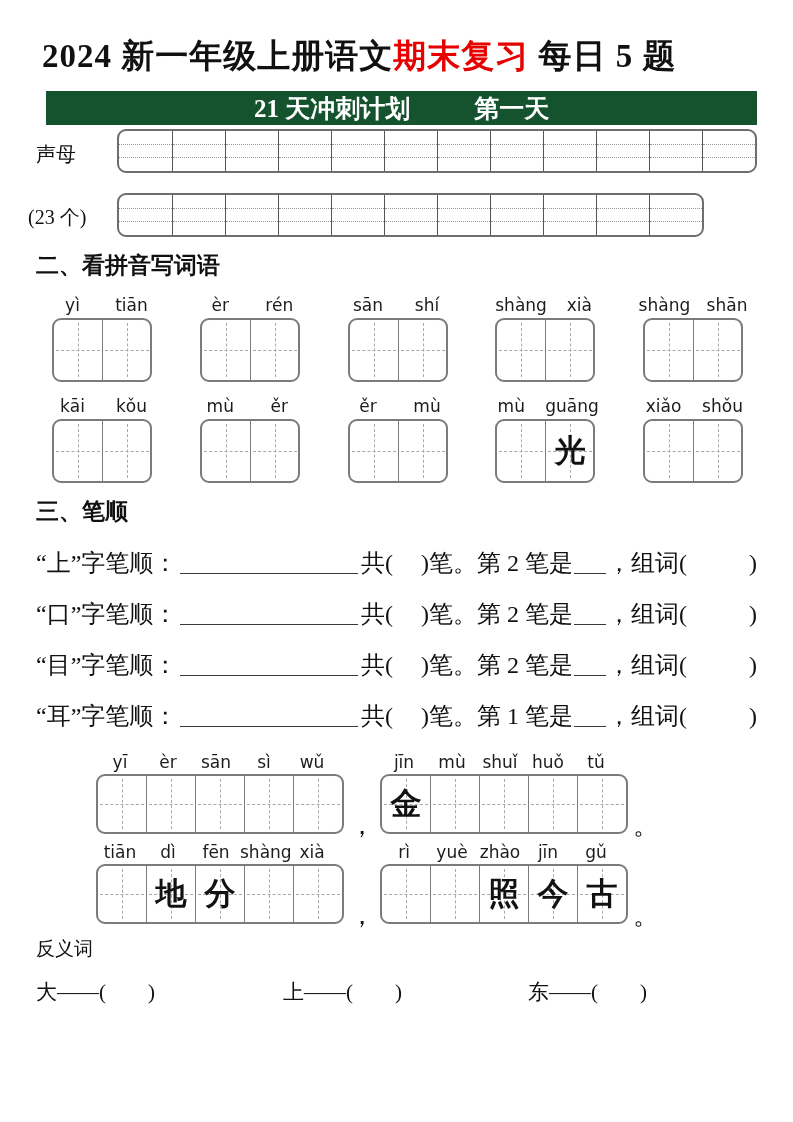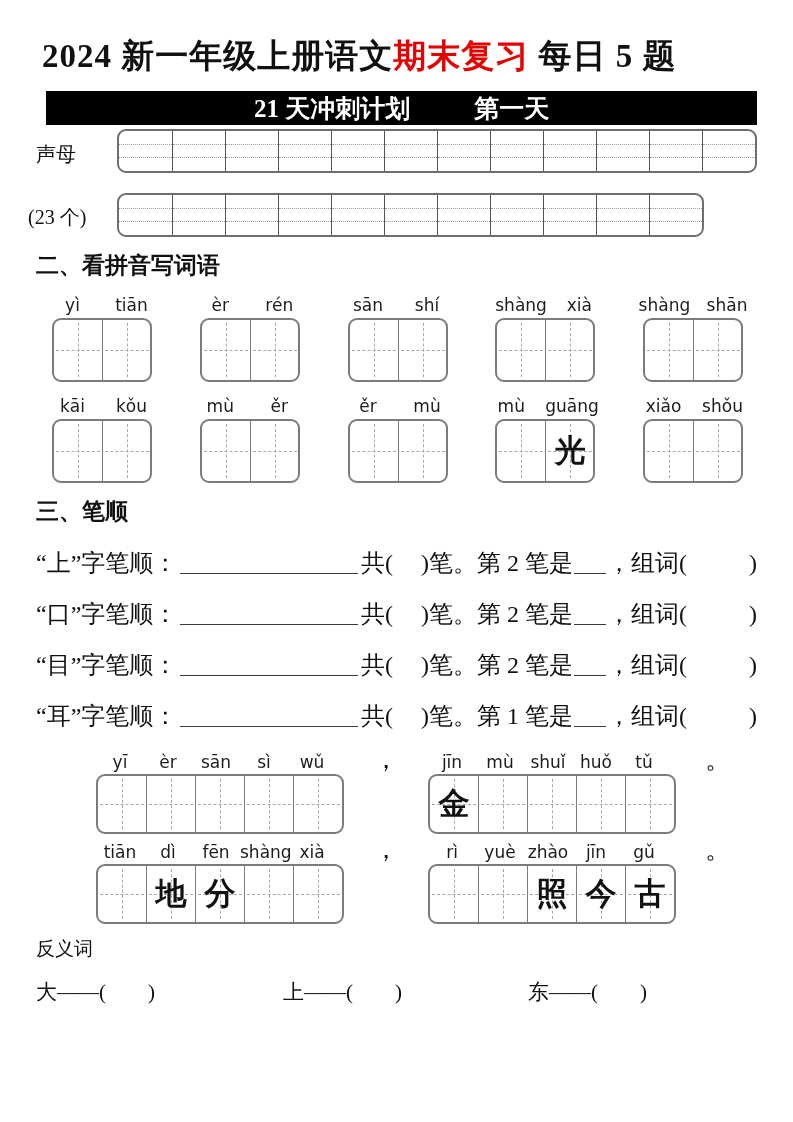--- a/index.html
+++ b/index.html
@@ -46,39 +46,39 @@
   .wbox .tcell{width:48px;}
 
   
   .stroke-line{display:flex;align-items:flex-end;font-size:24px;margin:21px 0;white-space:nowrap;line-height:1.25;}
   .sfill{flex:1;border-bottom:1.5px solid #3a3a3a;margin:0 3px 4px 3px;max-width:200px;}
   .sgap-a{width:28px;}
   .sshort{width:32px;border-bottom:1.5px solid #3a3a3a;margin:0 1px 4px 1px;}
   .sgap-b{width:62px;}
 
   
-  .fill-line{display:flex;margin:8px 0 2px 60px;gap:24px;}
+  .fill-line{display:flex;align-items:flex-end;margin:8px 0 2px 60px;}
   .plabels{display:flex;font-family:"DejaVu Sans", sans-serif;font-size:17px;color:#1c1c1c;margin-bottom:2px;}
   .plabels span{width:48px;text-align:center;white-space:nowrap;}
   .fgrid{display:flex;border:2px solid #7b7b7b;border-radius:9px;height:56px;width:max-content;overflow:hidden;}
   .fpunct{font-size:26px;margin:0 5px;line-height:0.6;}
 
   
   .review-sub{font-size:19px;margin-top:12px;}
   .anto-grid{display:grid;grid-template-columns:247px 245px 1fr;margin-top:16px;row-gap:28px;font-size:21px;}
   .agap{display:inline-block;width:42px;}
 </style>
 </head>
 <body>
 
 <div class="page">
 
   <div class="title"><span>2024 新一年级上册语文</span><span class="red" style="color: rgb(230, 0, 0);">期末复习</span><span> 每日 5 题</span></div>
 
-  <div class="banner" style="background: #000000; color: rgb(255, 255, 255); margin-left: 10px;">
+  <div class="banner" style="background: #14532d; color: rgb(255, 255, 255); margin-left: 10px;">
     <span>21 天冲刺计划</span>
     <span>第一天</span>
   </div>
 
   <div class="pinyin-wrap">
     <div class="pinyin-side">
       <div>声母</div>
       <div class="count">(23 个)</div>
     </div>
     <div class="pinyin-rows" id="pinyinRows">

